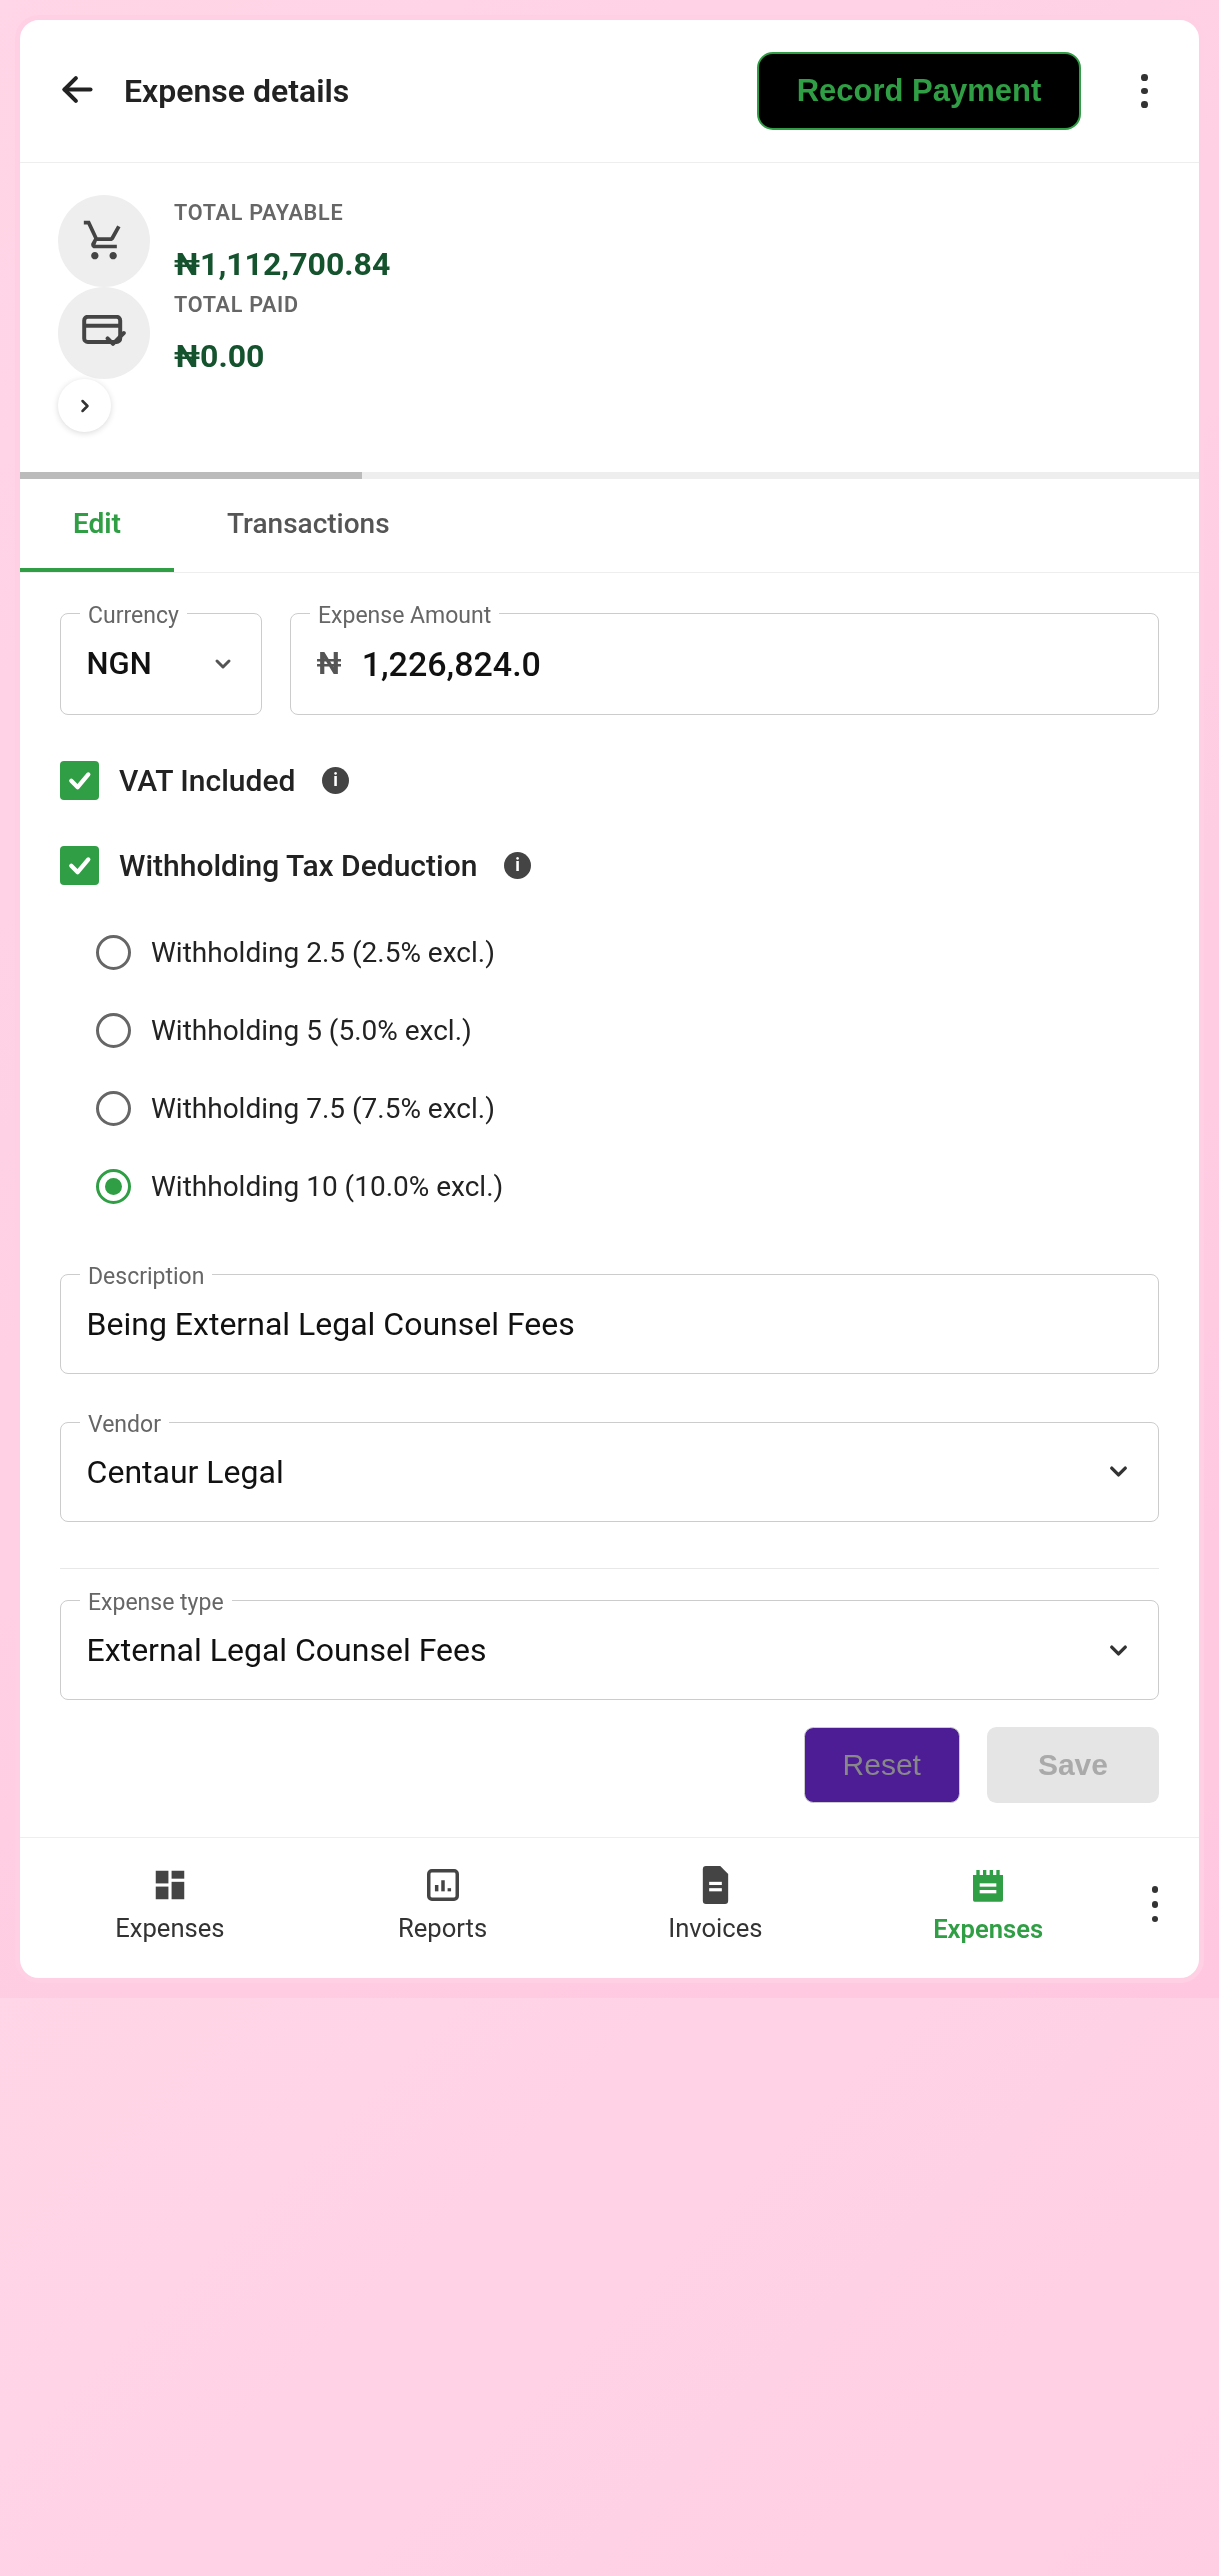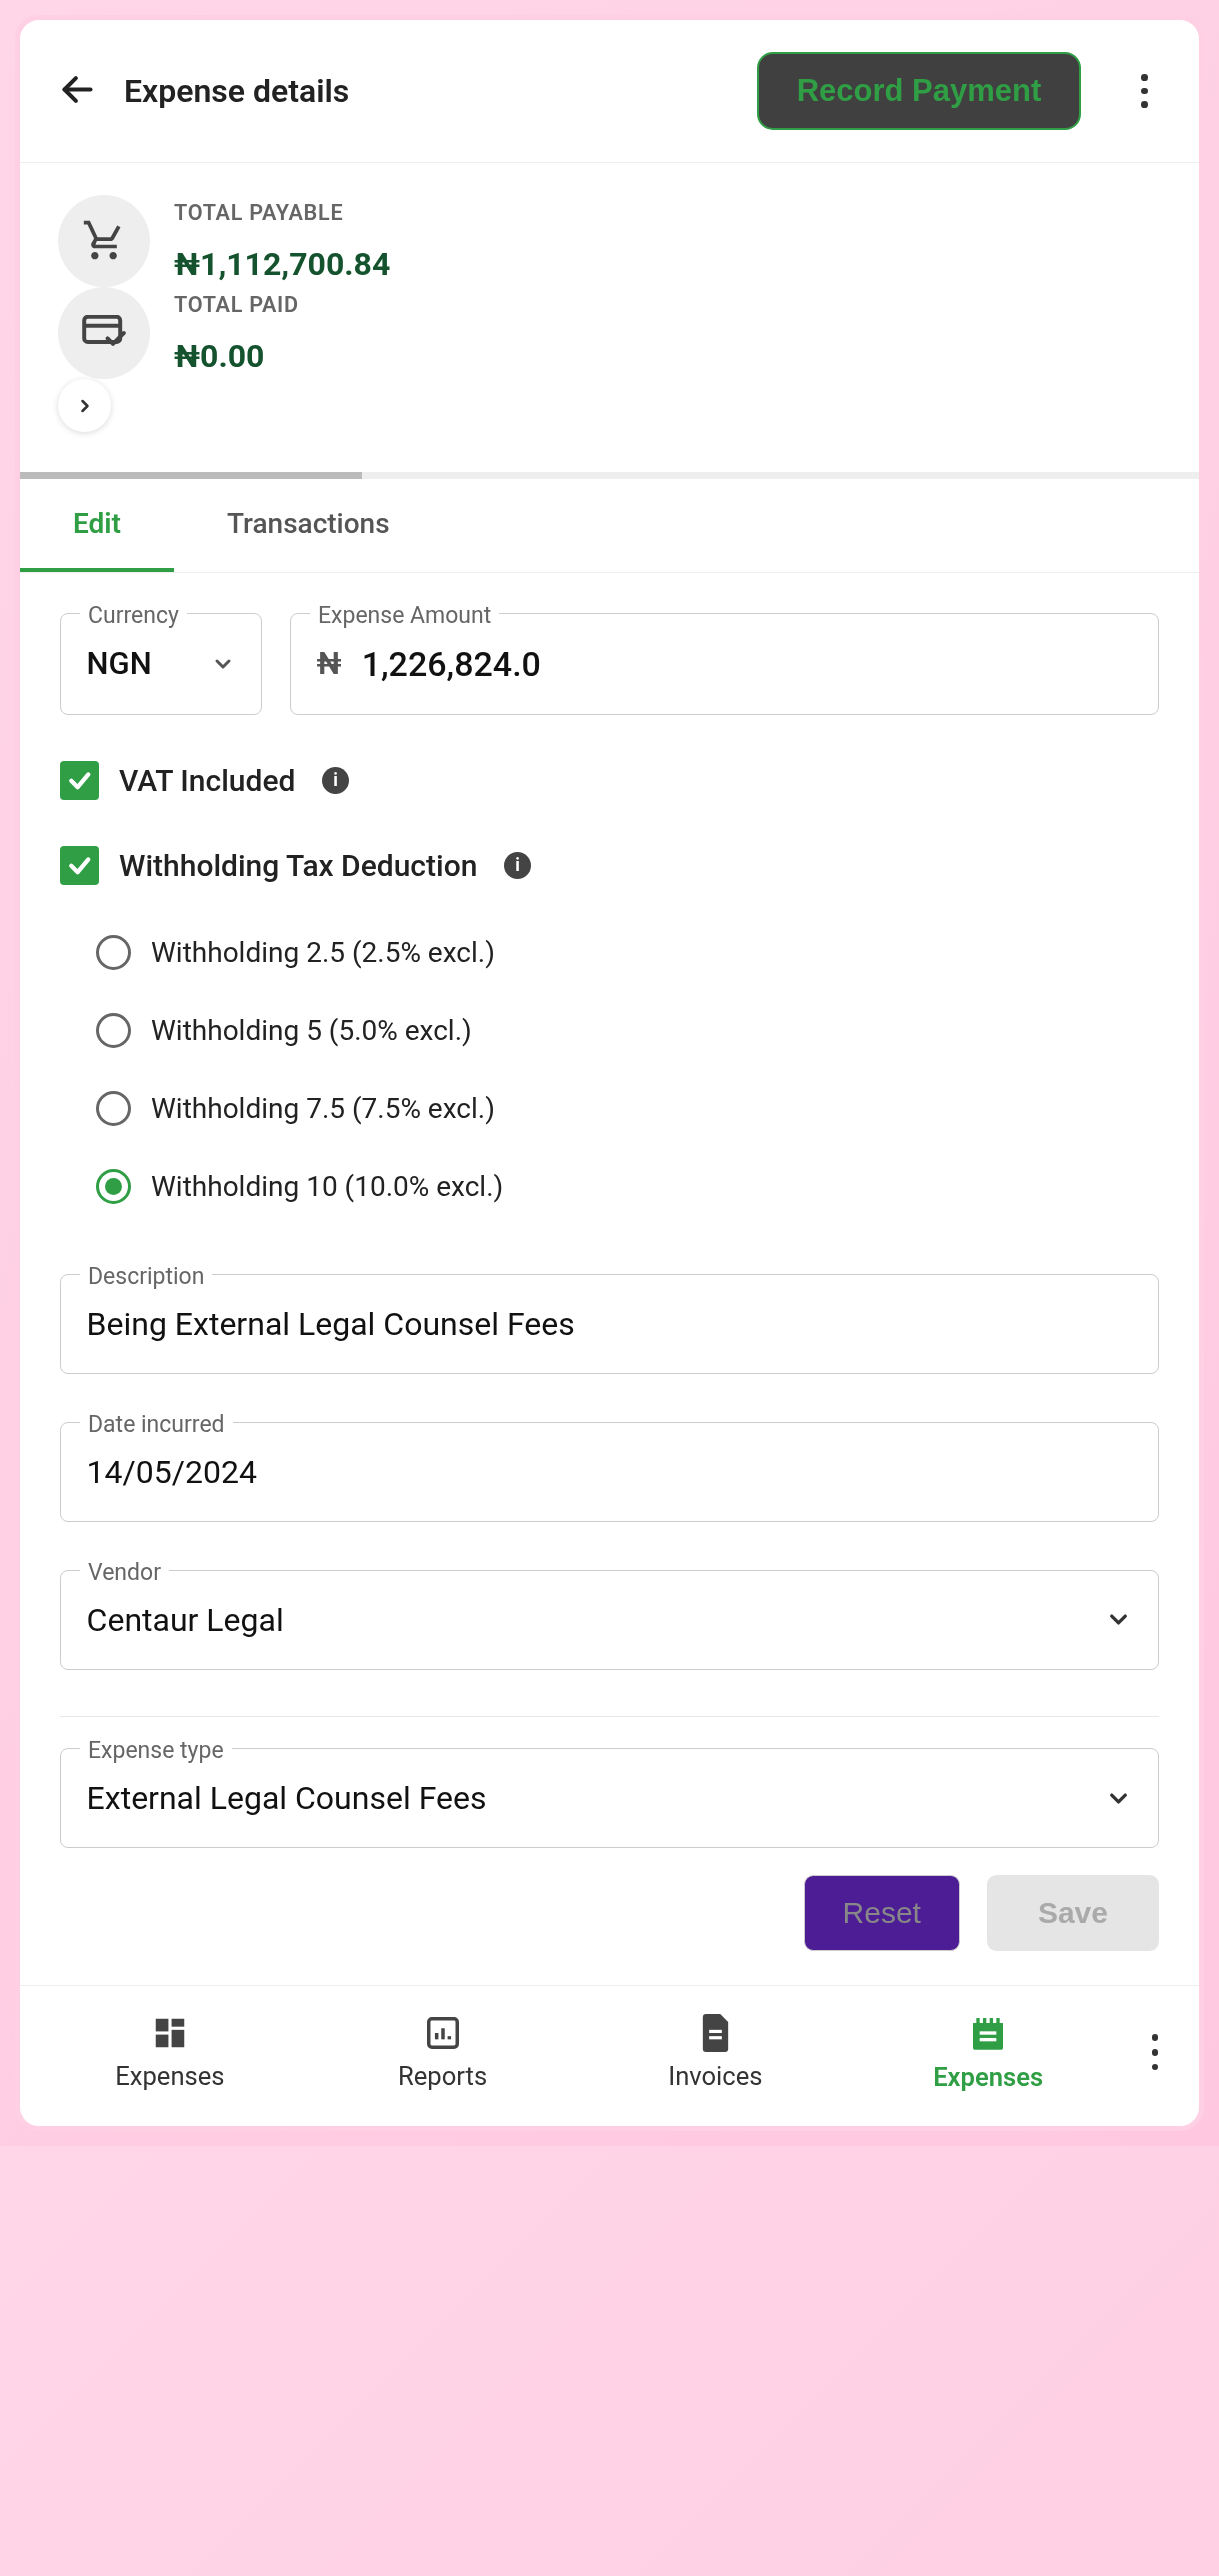--- a/index.html
+++ b/index.html
@@ -27,21 +27,21 @@
   .page-title {
     font-size: 32px;
     font-weight: 600;
     color: #222;
     flex: 0 0 auto;
   }
   .header-spacer { flex: 1; }
   .record-btn {
     border: 2px solid #2f9e44;
     color: #2f9e44;
-    background: #404040;
+    background: #000000;
     font-size: 31px;
     font-weight: 700;
     padding: 19px 38px;
     border-radius: 16px;
     cursor: pointer;
   }
   .kebab { padding: 13.5px; cursor: pointer; margin-left: 19px; }
   .kebab span { display:block; width:6.7px; height:6.7px; background:#333; border-radius:50%; margin:6.7px 0;}
   .divider { height:1.3px; background:#eee; }
   
@@ -258,24 +258,20 @@
           </div>
         <span class="radio-label">Withholding 10 (10.0% excl.)</span>
       </div>
     </div>
 
     <div class="field wide-field">
       <span class="field-label">Description</span>
       <div class="field-value">Being External Legal Counsel Fees</div>
     </div>
 
-    <div class="field wide-field">
-      <span class="field-label">Date incurred</span>
-      <div class="field-value">14/05/2024</div>
-    </div>
 
     <div class="field wide-field select-field">
       <span class="field-label">Vendor</span>
       <div class="field-value">Centaur Legal</div>
       <svg class="chevron-down" width="27" height="27" viewBox="0 0 24 24" fill="none" stroke="#333" stroke-width="3" stroke-linecap="round" stroke-linejoin="round">
           <polyline points="6 9 12 15 18 9"></polyline>
         </svg>
     </div>
 
     <div class="hr-sep"></div>

